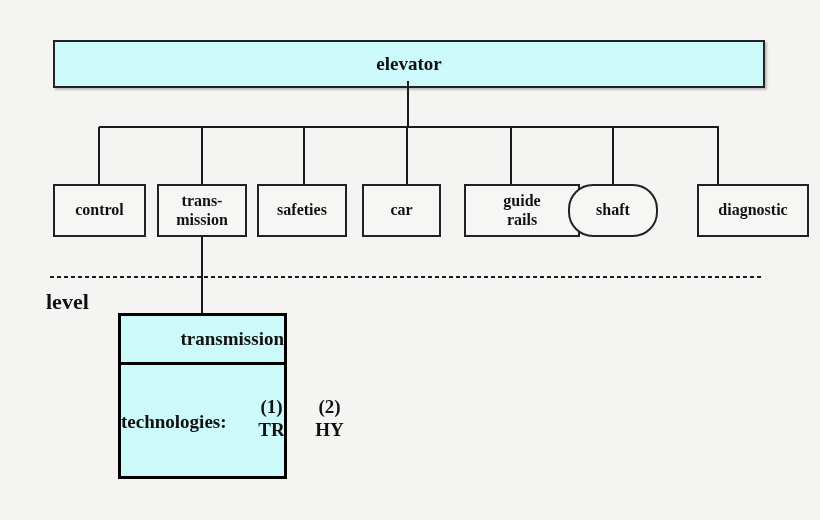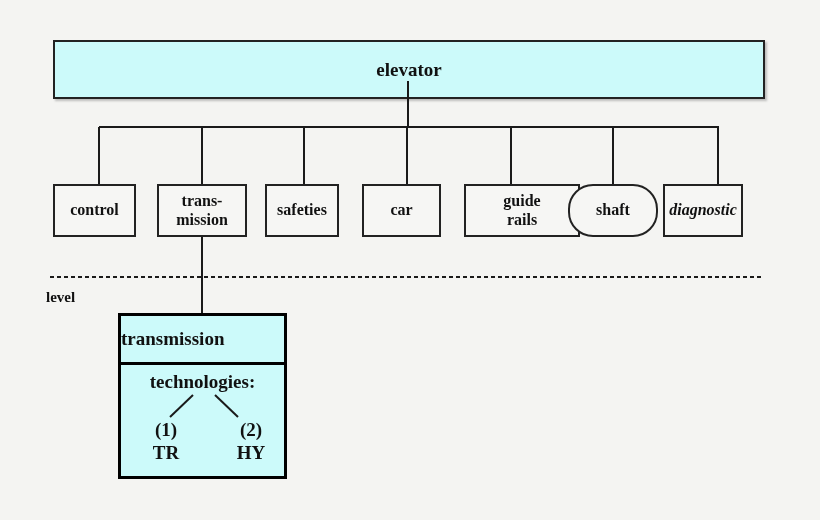--- a/index.html
+++ b/index.html
@@ -21,21 +21,21 @@
     border: 2px solid var(--border_color, #222);
     background: var(--node_fill, #f6f6f4);
     display: flex;
     flex-direction: column;
     align-items: center;
     justify-content: center;
     text-align: center;
     font-weight: bold;
   }
   .node.root {
-    left: 53px; top: 40px; width: 712px; height: 59px;
+    left: 53px; top: 40px; width: 712px; height: 48px;
     background: var(--highlight_fill, #ccfafa);
     font-size: 19px;
     box-shadow: 2px 2px 2px rgba(90,90,90,0.35);
   }
   .child {
     top: 184px; height: 53px;
     font-size: 16px;
     line-height: 1.15;
   }
   .label-line { display: block; }
@@ -48,38 +48,38 @@
   .hline { height: 2px; }
   .dashed {
     position: absolute;
     left: 50px; top: 276px; width: 713px; height: 2px;
     background: repeating-linear-gradient(90deg,
       var(--line_color, #1a1a1a) 0 4px, transparent 4px 7px);
   }
   .level-label {
     position: absolute;
     left: 46px; top: 289px;
-    font-size: 15px; font-weight: bold;
+    font-size: 22px; font-weight: bold;
   }
   .detail {
     position: absolute;
     left: 118px; top: 313px; width: 169px; height: 166px;
     border: 3px solid #000;
     background: var(--highlight_fill, #ccfafa);
     font-weight: bold;
   }
   .detail-header {
     height: 49px;
     border-bottom: 3px solid #000;
-    display: flex; align-items: center; justify-content: flex-start;
+    display: flex; align-items: center; justify-content: flex-end;
     font-size: 19px;
   }
   .detail-body {
     height: 108px;
-    display: flex; flex-direction: column; align-items: center;
+    display: flex; flex-direction: row; align-items: center;
   }
   .detail-subtitle {
     margin-top: 6px;
     font-size: 19px;
     text-align: center;
   }
   .branches {
     display: block;
     color: var(--line_color, #1a1a1a);
   }
@@ -108,45 +108,45 @@
   <div class="vline" style="left:407px; top:81px;  height:46px;"></div>
   <div class="hline" style="left:99px;  top:126px; width:620px;"></div>
   <div class="vline" style="left:98px;  top:127px; height:57px;"></div>
   <div class="vline" style="left:201px; top:127px; height:57px;"></div>
   <div class="vline" style="left:303px; top:127px; height:57px;"></div>
   <div class="vline" style="left:406px; top:127px; height:57px;"></div>
   <div class="vline" style="left:510px; top:127px; height:57px;"></div>
   <div class="vline" style="left:612px; top:127px; height:57px;"></div>
   <div class="vline" style="left:717px; top:127px; height:57px;"></div>
 
-  <div class="node child" style="left:53px;  width:83px;">
+  <div class="node child" style="left:53px;  width:93px;">
     <span class="label-line">control</span>
 
   </div>
   <div class="node child" style="left:157px; width:90px;text-align:center;">
     <span class="label-line">trans-</span>
     <span class="label-line">mission</span>
   </div>
-  <div class="node child" style="left:265px; width:74px;">
+  <div class="node child" style="left:257px; width:90px;">
     <span class="label-line">safeties</span>
 
   </div>
   <div class="node child" style="left:362px; width:79px;">
     <span class="label-line">car</span>
 
   </div>
   <div class="node child" style="left:464px; width:116px;">
     <span class="label-line">guide</span>
     <span class="label-line">rails</span>
   </div>
   <div class="node child" style="left:568px; width:90px;border-radius:25px;">
     <span class="label-line">shaft</span>
 
   </div>
-  <div class="node child" style="left:663px; width:80px;font-style:italic;">
+  <div class="node child" style="left:697px; width:112px;">
     <span class="label-line">diagnostic</span>
 
   </div>
 
   <div class="vline" style="left:201px; top:237px; height:76px;"></div>
 
   <div class="dashed"></div>
   <div class="level-label">level</div>
 
   <div class="detail">

